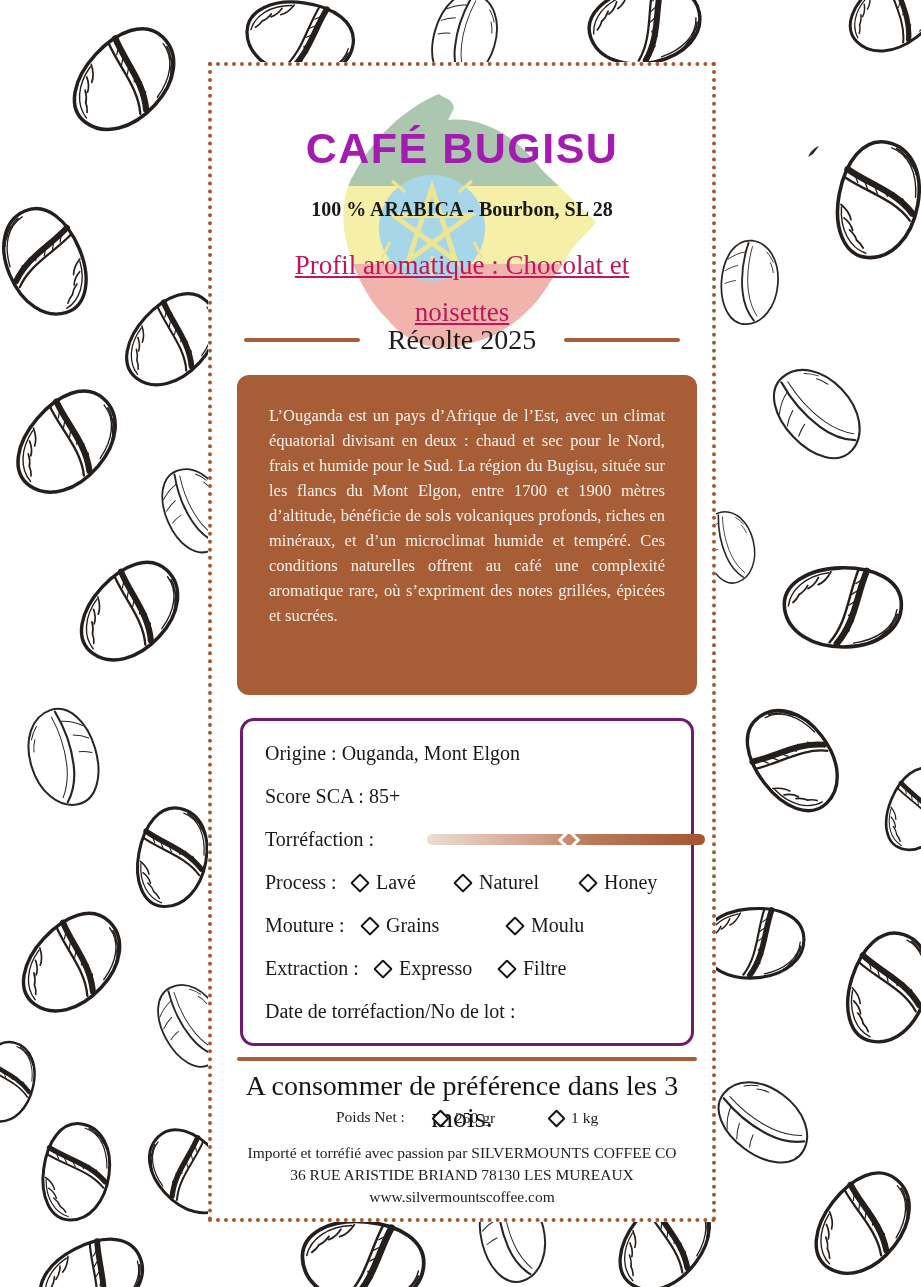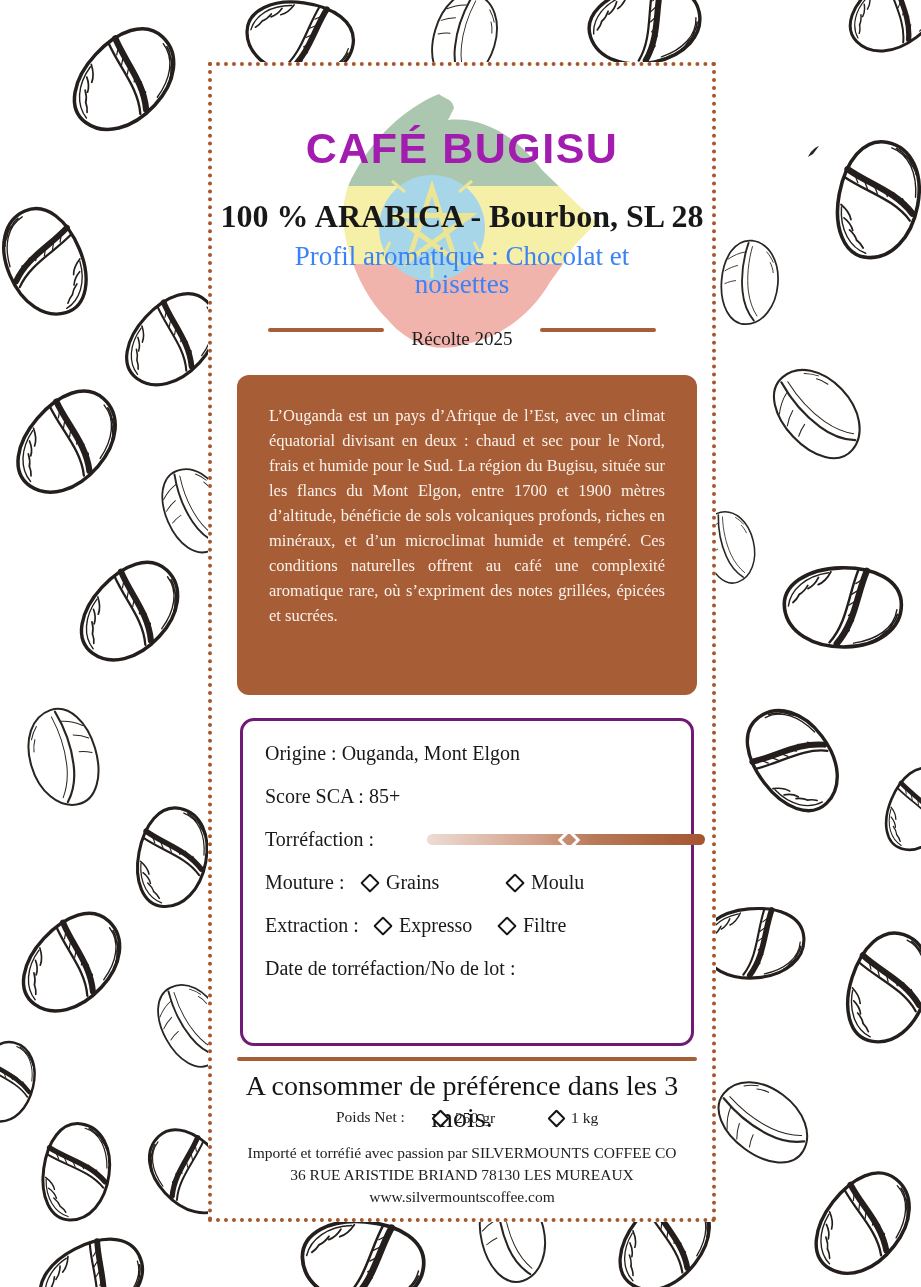--- a/index.html
+++ b/index.html
@@ -15,25 +15,25 @@
   .label{
     position:absolute;left:208px;top:62px;width:508px;height:1160px;
     background:#ffffff;border:4px dotted #a4582c;box-sizing:border-box;z-index:1;
   }
   .map-emblem{position:absolute;left:92px;top:20px;z-index:0;}
   .hdr{position:absolute;left:0;width:100%;text-align:center;z-index:2;}
   .title{
     top:58px;font-family:"Liberation Sans","DejaVu Sans",sans-serif;
     font-weight:800;font-size:43px;letter-spacing:1.5px;color:#a21caf;line-height:48px;
   }
-  .subtitle{top:132px;font-size:32px;font-weight:700;color:#181818;}
-  .aroma{top:176px;left:36px;width:428px;font-size:27px;line-height:28px;color:#3b82f6;}
+  .subtitle{top:132px;font-size:20px;font-weight:700;color:#181818;}
+  .aroma{top:176px;left:36px;width:428px;font-size:27px;line-height:47px;color:#be185d;text-decoration:underline;}
   .harvest-row{
-    position:absolute;top:262px;left:0;width:100%;height:36px;z-index:2;
-    display:flex;align-items:flex-start;justify-content:center;gap:28px;font-size:19px;color:#1d1d1d;
+    position:absolute;top:256px;left:0;width:100%;height:36px;z-index:2;
+    display:flex;align-items:center;justify-content:center;gap:28px;font-size:28px;color:#1d1d1d;
   }
   .harvest-line{width:116px;height:4px;background:#a75e37;border-radius:2px;flex:none;}
   
   .desc-box{
     position:absolute;left:25px;top:309px;width:460px;height:320px;box-sizing:border-box;
     background:#a75e37;border-radius:12px;padding:28px 32px;
     color:#faf2ec;font-size:16.5px;line-height:25px;text-align:justify;overflow:hidden;z-index:2;
   }
   
   .details-box{
@@ -242,20 +242,35 @@
     <div class="drow">
       <span>Score SCA : 85+</span>
     </div>
     <div class="drow">
       <span>Torréfaction :</span>
       <span class="roast-bar">
         <span class="roast-marker" style="left: 51%;"></span>
       </span>
     </div>
     <div class="drow">
+      <span>Process :</span>
+      <span class="opt" style="left:88px">
+          <span class="diamond"></span>
+          <span>Lavé</span>
+        </span>
+      <span class="opt" style="left:191px">
+          <span class="diamond"></span>
+          <span>Naturel</span>
+        </span>
+      <span class="opt" style="left:316px">
+          <span class="diamond"></span>
+          <span>Honey</span>
+        </span>
+    </div>
+    <div class="drow">
       <span>Mouture :</span>
       <span class="opt" style="left:98px">
           <span class="diamond"></span>
           <span>Grains</span>
         </span>
       <span class="opt" style="left:243px">
           <span class="diamond"></span>
           <span>Moulu</span>
         </span>
     </div>

